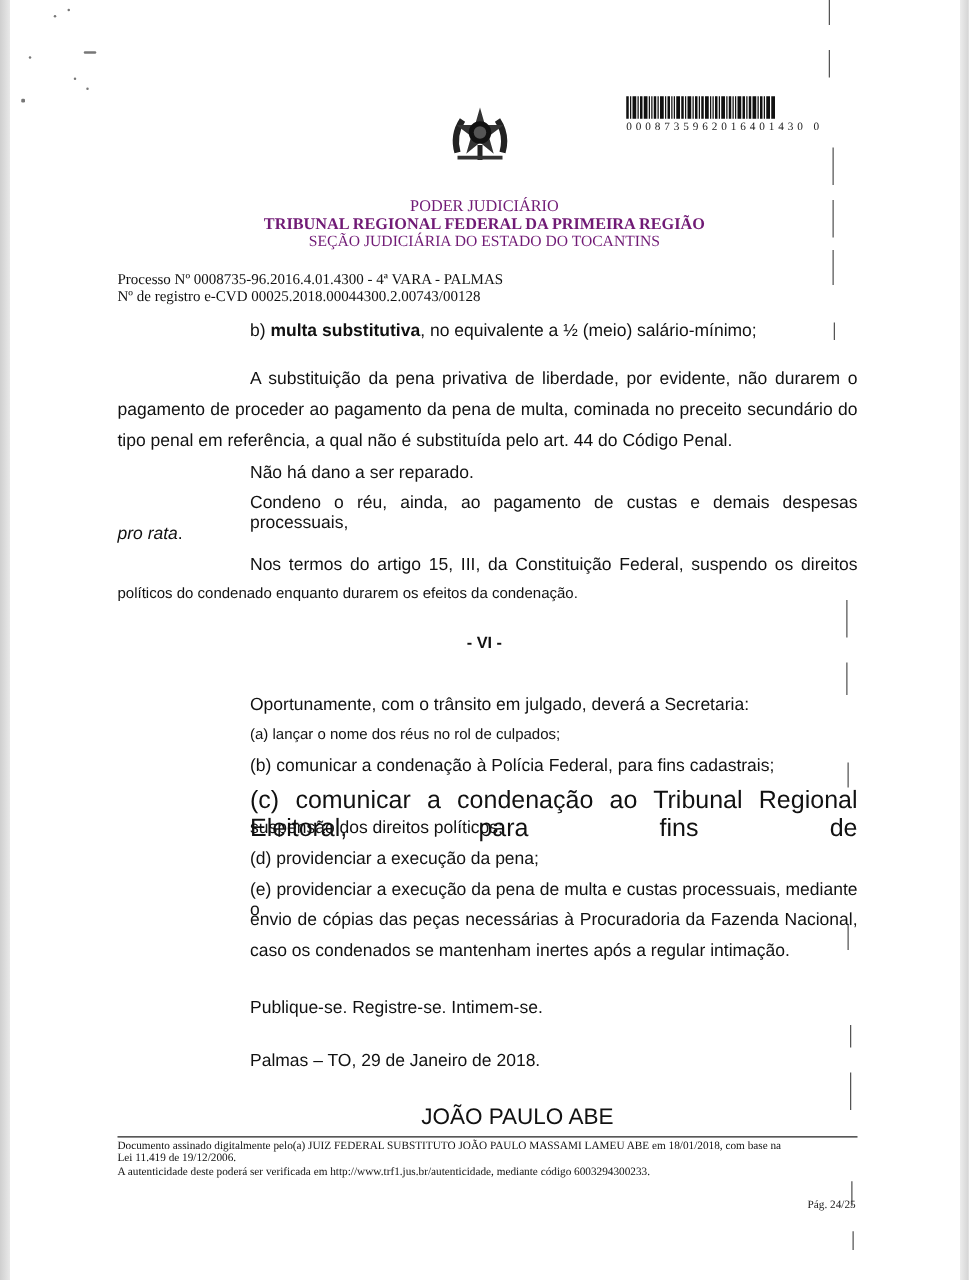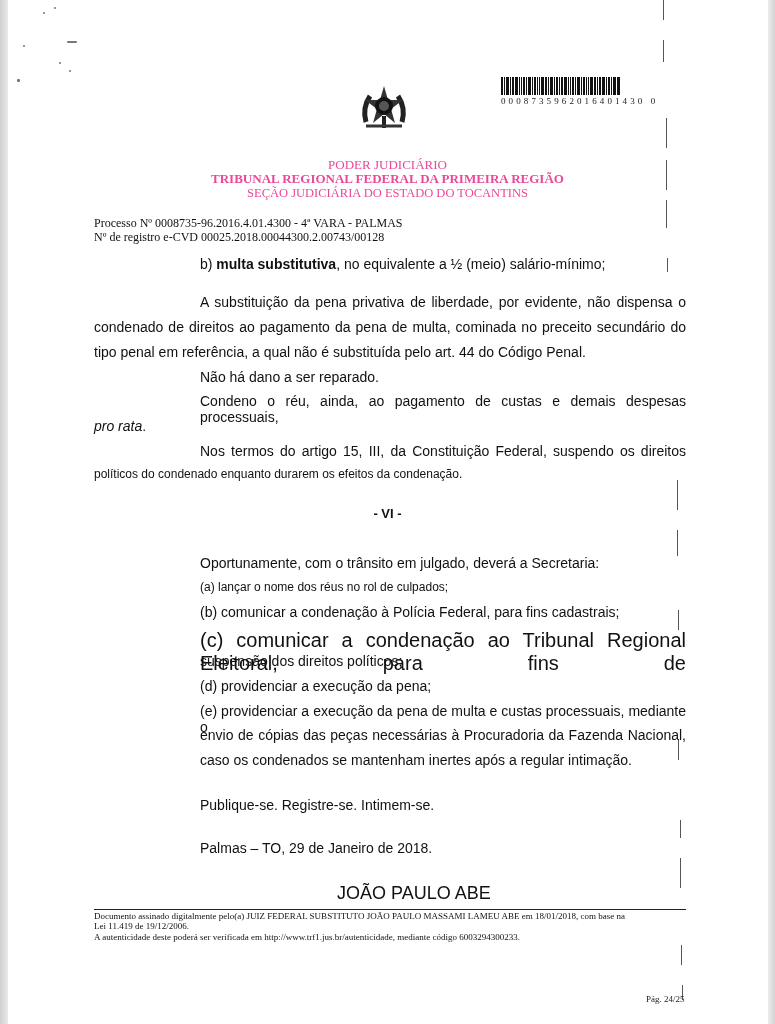--- a/index.html
+++ b/index.html
@@ -13,36 +13,36 @@
   .edge-right { position: absolute; right: 0; top: 0; width: 7px; height: 1024px; background: linear-gradient(to left, #d4d4d4, #ececec); }
   .speck { position: absolute; width: 2px; height: 2px; background: #777; border-radius: 1px; }
   .margin-mark { position: absolute; left: 666px; width: 1px; background: #555; }
 
   .barcode { position: absolute; left: 501px; top: 77px; width: 172px; height: 18px; display: flex; gap: 1px; }
   .barcode span { display: block; height: 100%; background: #111; }
   .barcode-num { position: absolute; left: 501px; top: 96px; width: 172px; font-family: "Liberation Serif", serif; font-size: 9px; letter-spacing: 3.1px; color: #222; }
 
   .coat { position: absolute; left: 358px; top: 82px; width: 52px; height: 52px; }
 
-  .hdr { position: absolute; left: 0; width: 775px; text-align: center; font-family: "Liberation Serif", serif; color: #ec4899; }
+  .hdr { position: absolute; left: 0; width: 775px; text-align: center; font-family: "Liberation Serif", serif; color: #701a75; }
   .hdr1 { top: 157px; font-size: 13px; }
   .hdr2 { top: 171px; font-size: 13px; font-weight: bold; }
   .hdr3 { top: 186px; font-size: 12.5px; }
 
   .proc { position: absolute; left: 94px; font-family: "Liberation Serif", serif; font-size: 12px; color: #111; }
   .proc1 { top: 216px; }
   .proc2 { top: 230px; }
   .line { position: absolute; white-space: nowrap; }
   .just { text-align: justify; text-align-last: justify; white-space: normal; }
   .b { font-weight: bold; }
   .i { font-style: italic; }
 
   .footer-rule { position: absolute; left: 94px; top: 909px; width: 592px; height: 1px; background: #222; }
   .foot { position: absolute; left: 94px; width: 592px; font-family: "Liberation Serif", serif; font-size: 9px; line-height: 10.5px; color: #111; }
-  .page-num { position: absolute; left: 646px; top: 958px; font-family: "Liberation Serif", serif; font-size: 9px; color: #222; margin-top: 36px; }
+  .page-num { position: absolute; left: 646px; top: 958px; font-family: "Liberation Serif", serif; font-size: 9px; color: #222; }
 </style>
 </head>
 <body>
 
 <div class="edge-left"></div>
 <div class="edge-right"></div>
 
 <div class="speck" style="left:43px;top:12px"></div>
 <div class="speck" style="left:54px;top:7px"></div>
 <div class="speck" style="left:67px;top:41px;width:10px;height:2px"></div>
@@ -125,22 +125,22 @@
 
 <div class="hdr hdr1">PODER JUDICIÁRIO</div>
 <div class="hdr hdr2">TRIBUNAL REGIONAL FEDERAL DA PRIMEIRA REGIÃO</div>
 <div class="hdr hdr3">SEÇÃO JUDICIÁRIA DO ESTADO DO TOCANTINS</div>
 
 <div class="proc proc1">Processo Nº 0008735-96.2016.4.01.4300 - 4ª VARA - PALMAS</div>
 <div class="proc proc2">Nº de registro e-CVD 00025.2018.00044300.2.00743/00128</div>
 
 <div class="line" style="left:200px;top:256px;font-size:14px"><span>b) </span><span class="b">multa substitutiva</span><span>, no equivalente a ½ (meio) salário-mínimo;</span></div>
 
-<div class="line just" style="left:200px;top:294px;width:486px;font-size:14px">A substituição da pena privativa de liberdade, por evidente, não dispensa o</div>
-<div class="line just" style="left:94px;top:319px;width:592px;font-size:14px">condenado de direitos ao pagamento da pena de multa, cominada no preceito secundário do</div>
+<div class="line just" style="left:200px;top:294px;width:486px;font-size:14px">A substituição da pena privativa de liberdade, por evidente, não durarem o</div>
+<div class="line just" style="left:94px;top:319px;width:592px;font-size:14px">pagamento de proceder ao pagamento da pena de multa, cominada no preceito secundário do</div>
 <div class="line" style="left:94px;top:344px;font-size:14px">tipo penal em referência, a qual não é substituída pelo art. 44 do Código Penal.</div>
 
 <div class="line" style="left:200px;top:369px;font-size:14px">Não há dano a ser reparado.</div>
 
 <div class="line just" style="left:200px;top:393px;width:486px;font-size:14px">Condeno o réu, ainda, ao pagamento de custas e demais despesas processuais,</div>
 <div class="line" style="left:94px;top:418px;font-size:14px"><span class="i">pro rata</span><span>.</span></div>
 
 <div class="line just" style="left:200px;top:443px;width:486px;font-size:14px">Nos termos do artigo 15, III, da Constituição Federal, suspendo os direitos</div>
 <div class="line" style="left:94px;top:467px;font-size:12px">políticos do condenado enquanto durarem os efeitos da condenação.</div>
 

